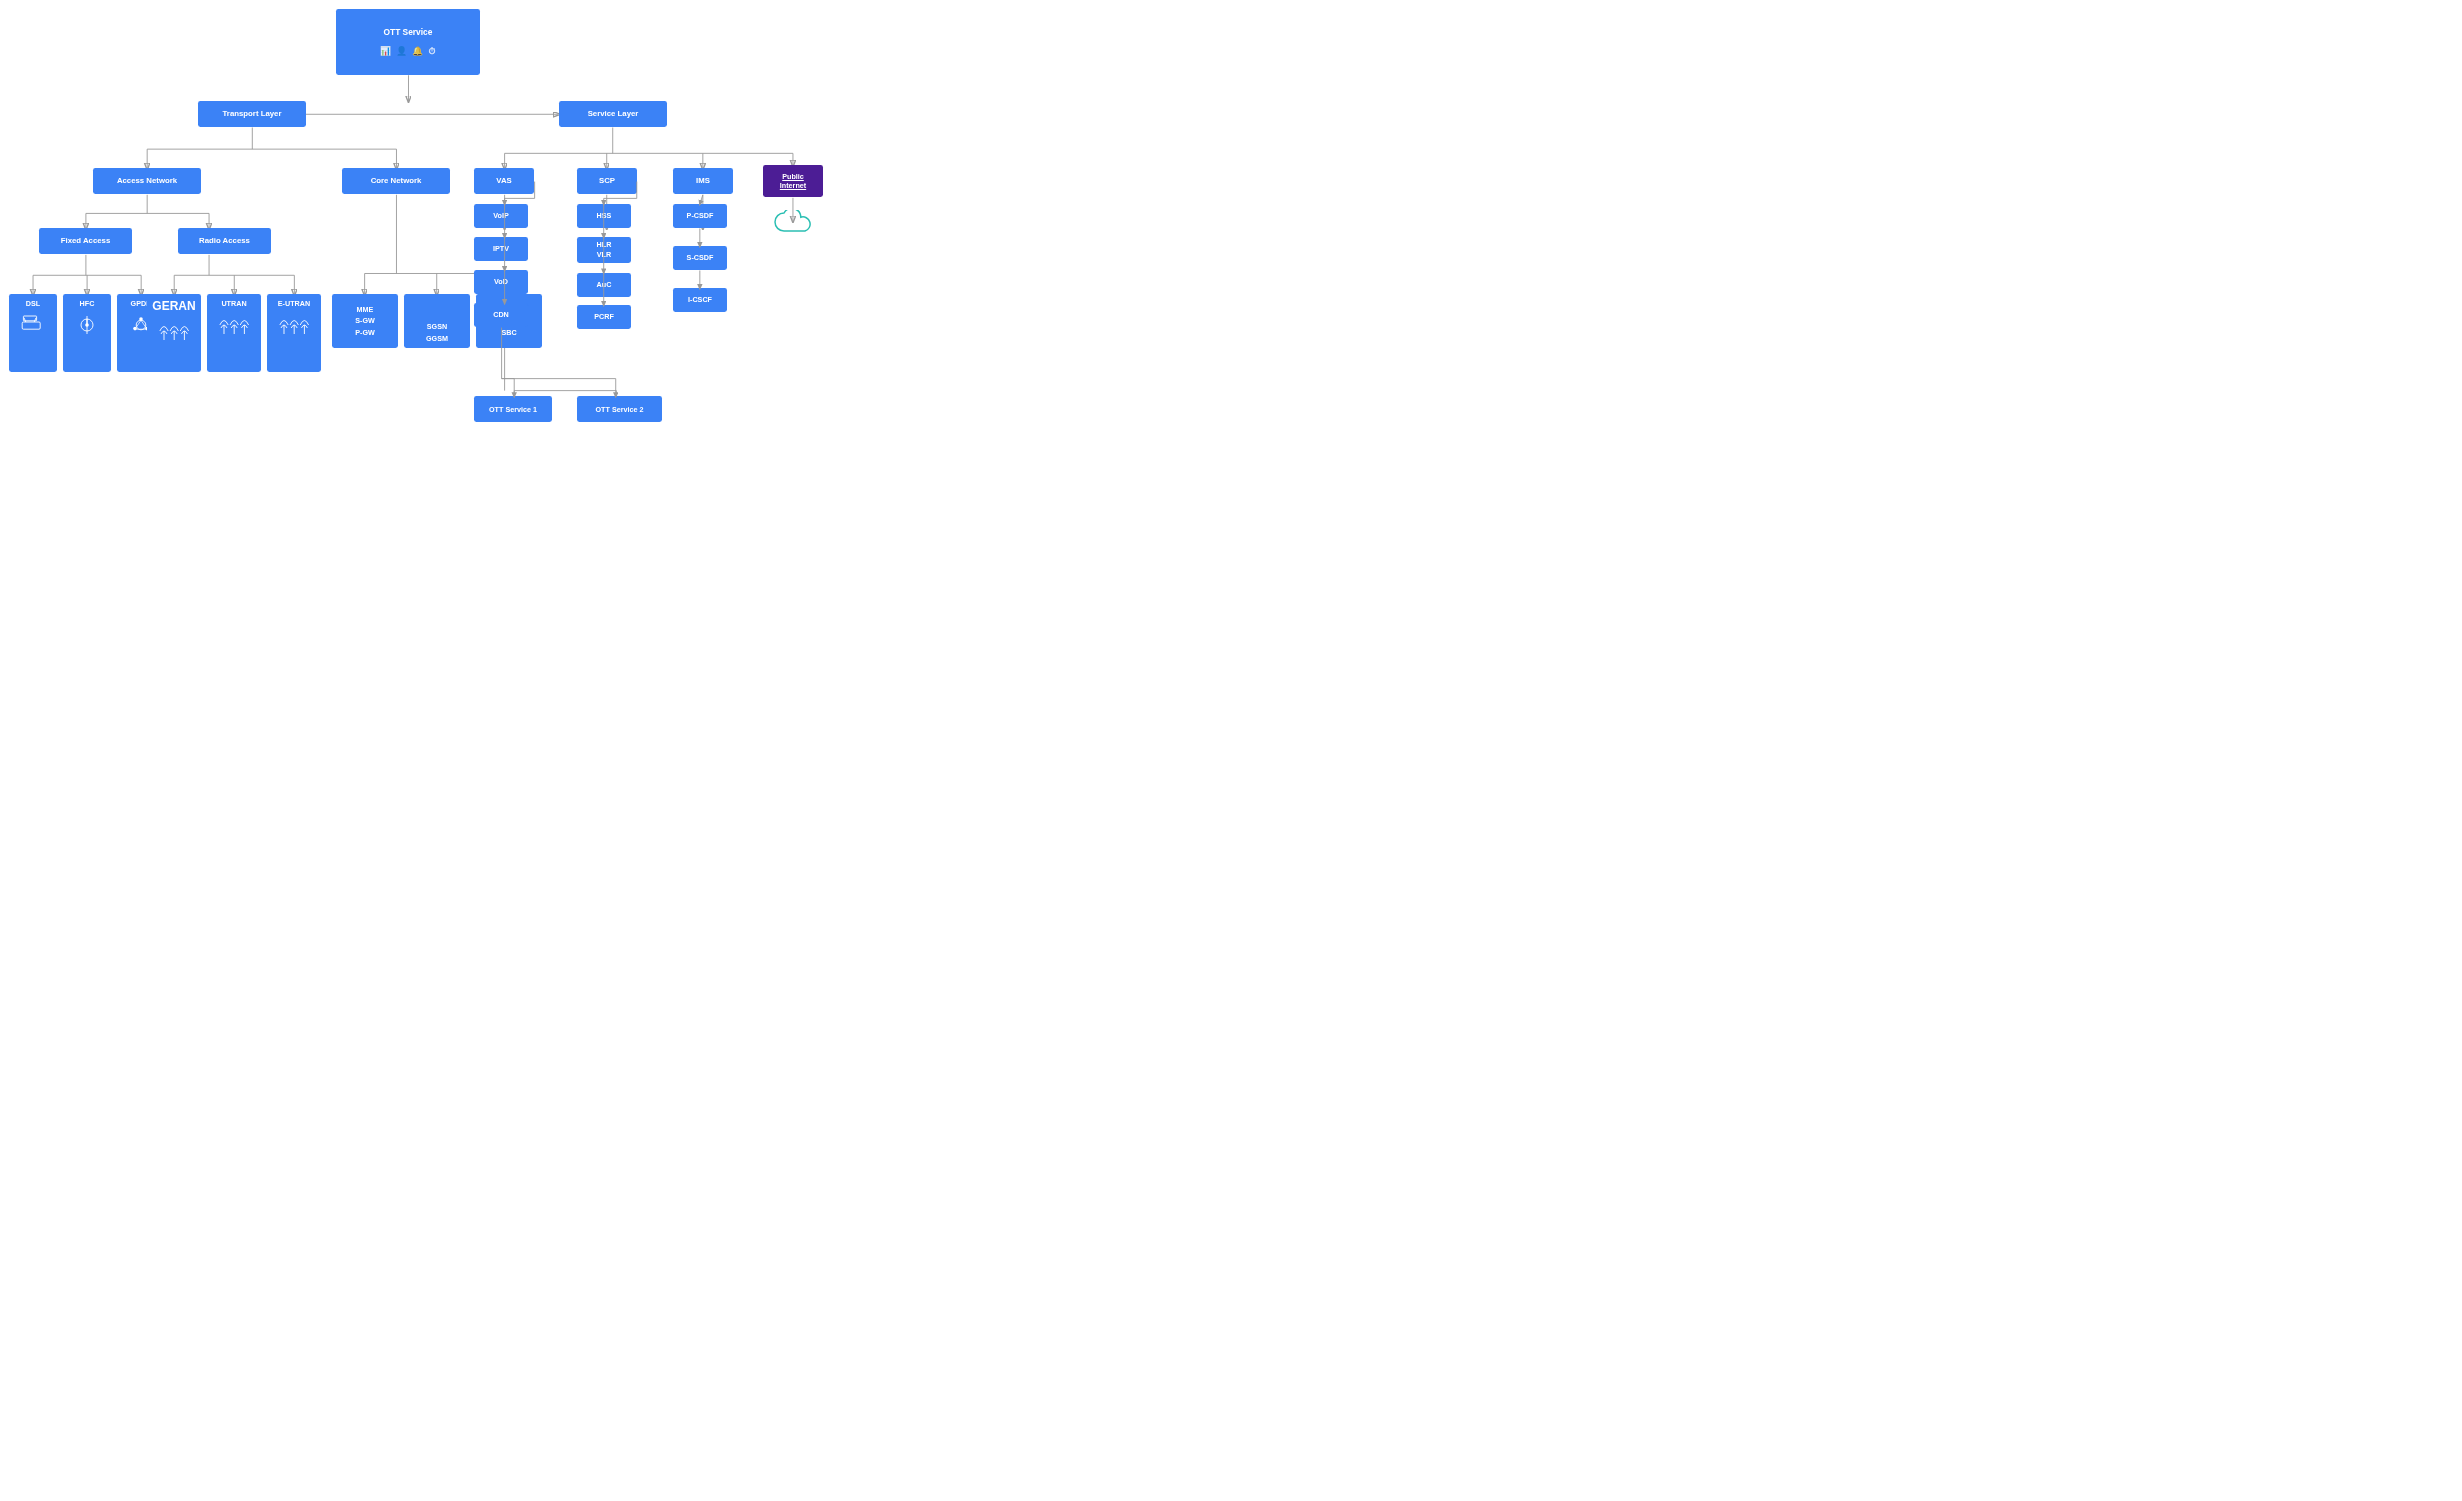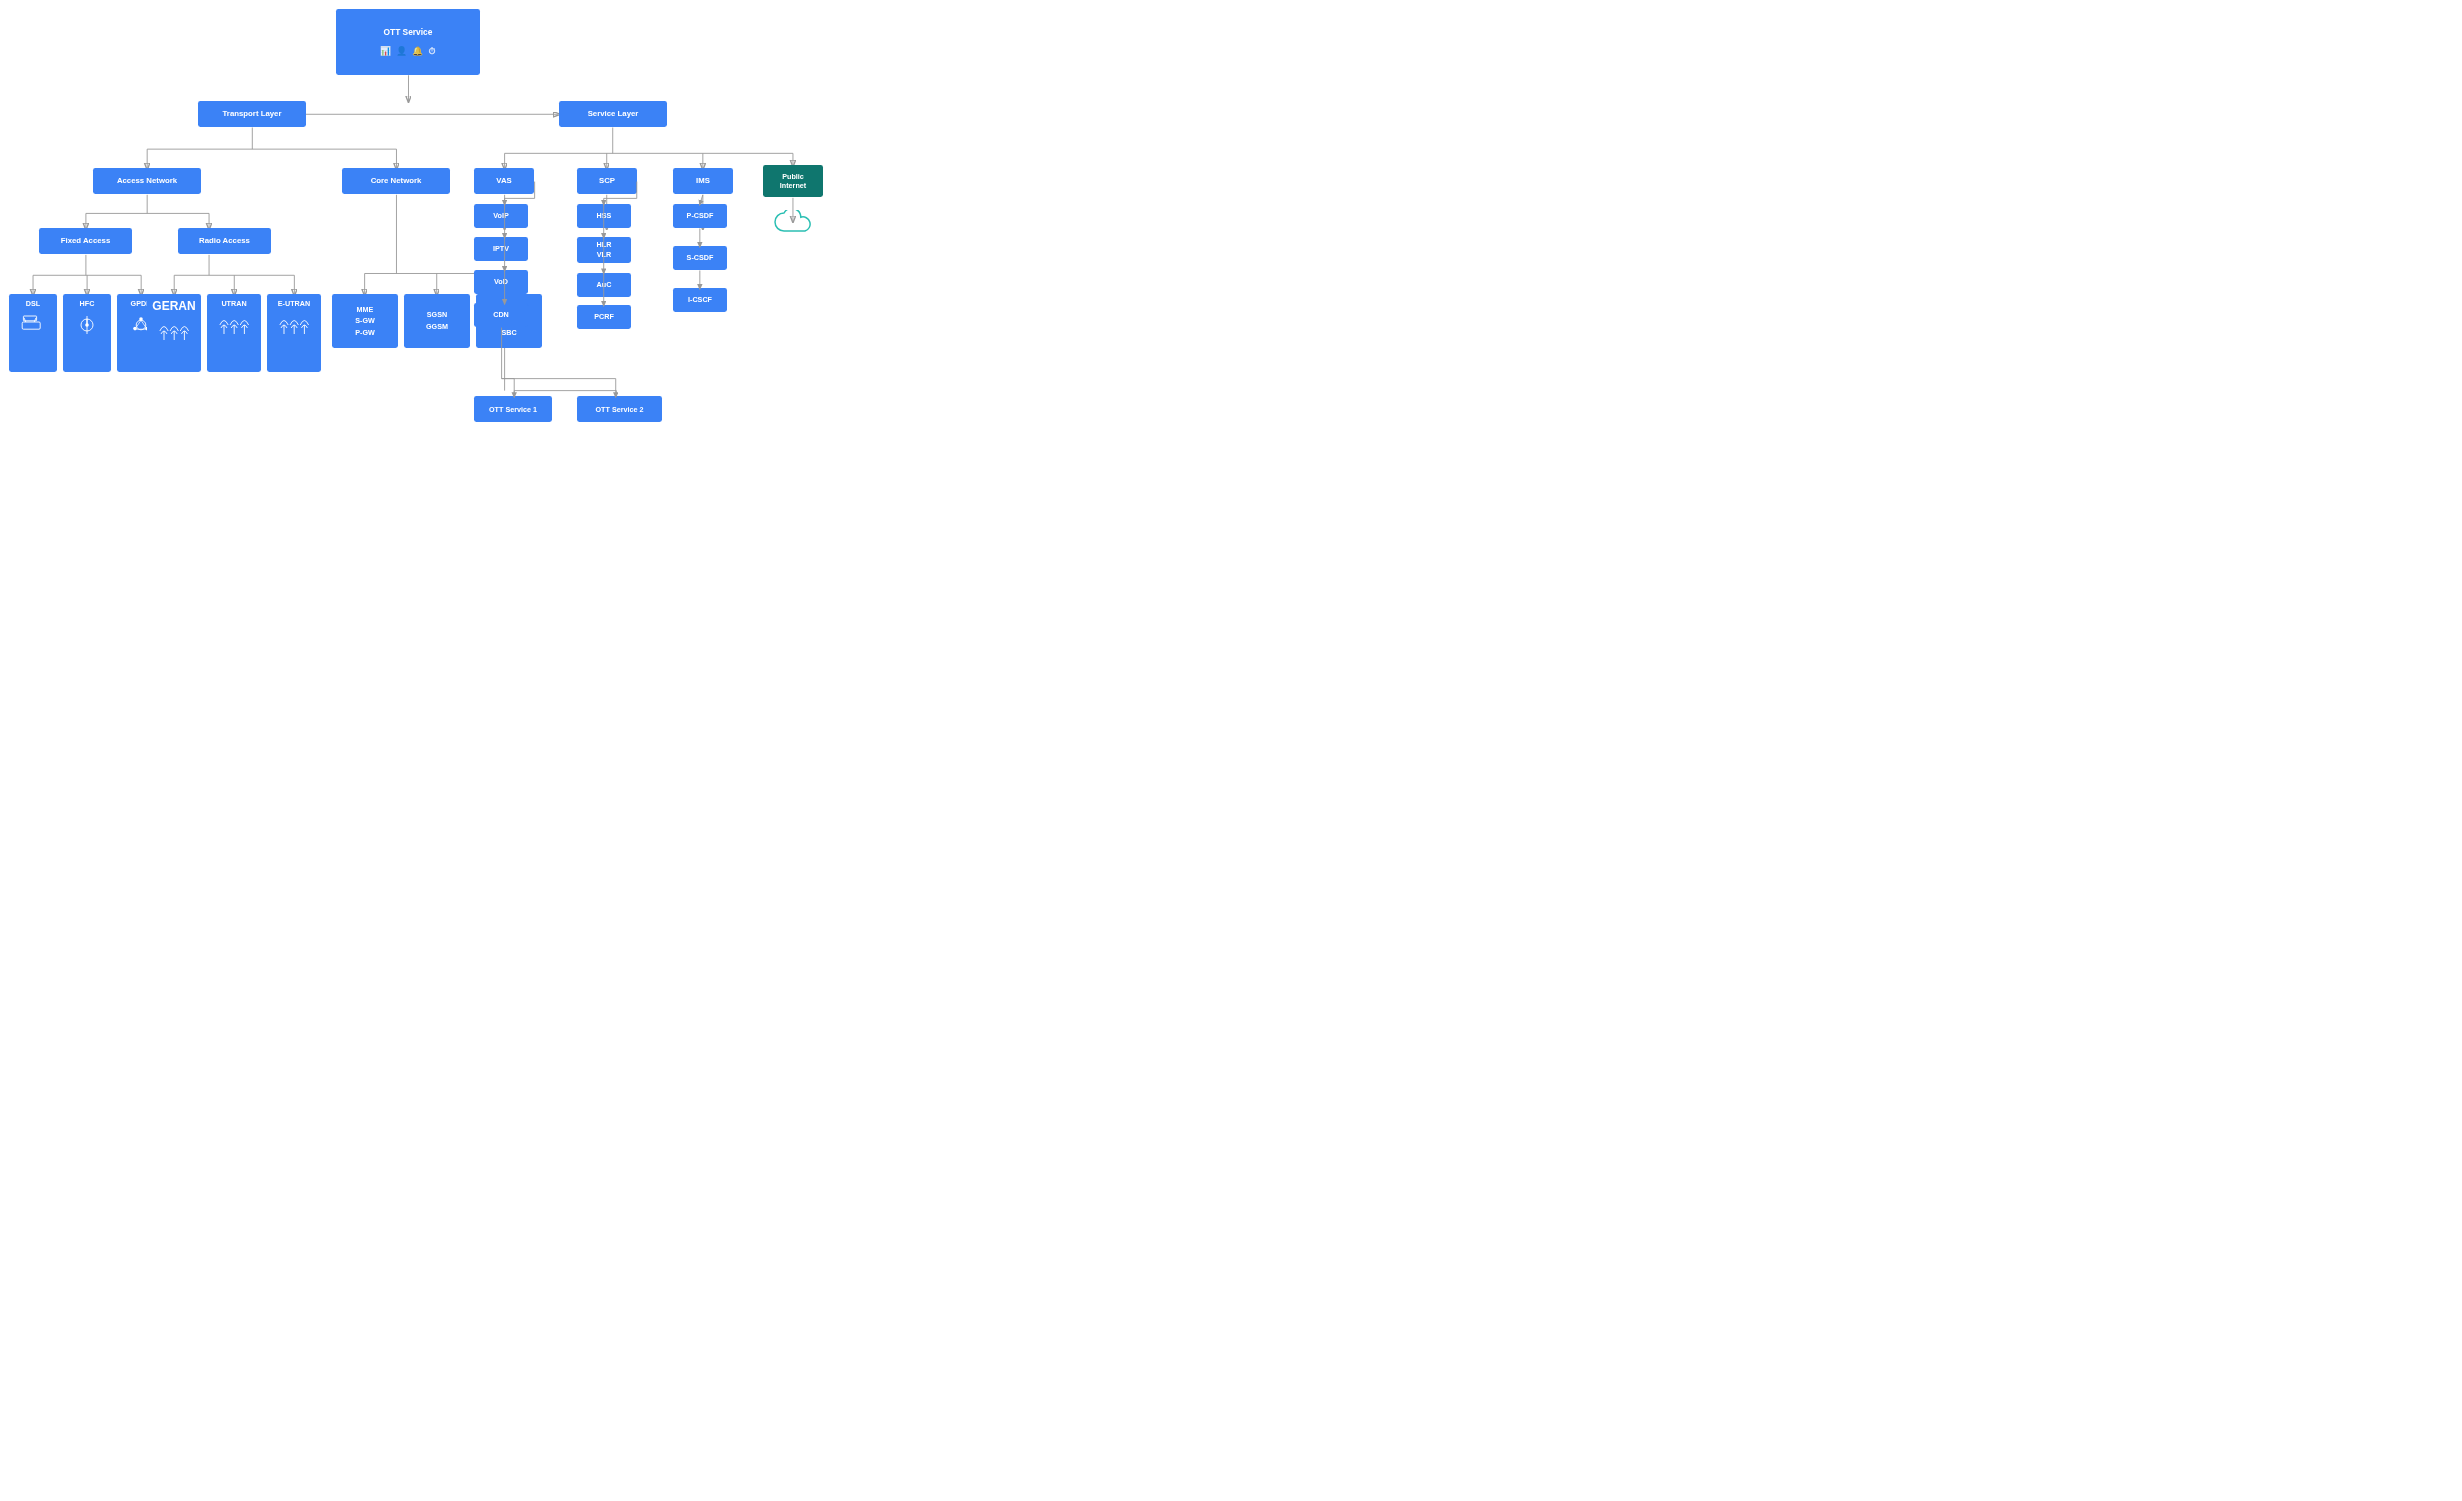--- a/index.html
+++ b/index.html
@@ -27,21 +27,22 @@
       align-items: center;
       justify-content: center;
       text-align: center;
       font-size: 7.8px;
       font-weight: 600;
       padding: 3.6px 6px;
       line-height: 1.3;
     }
 
     .node.teal {
-      background: #0f766e;
+      background: #4c1d95;
+      text-decoration: underline;
     }
 
     svg.lines {
       position: absolute;
       top: 0; left: 0;
       width: 841px;
       height: 571px;
       pointer-events: none;
     }
 
@@ -276,21 +277,21 @@
       <path d="M37,20 Q44,5 51,20" stroke="white" stroke-width="1.5" fill="none"></path>
     </svg>
   </div>
 
   <div class="node" style="left:332px; top:294px; width:66px; height:54px; white-space:pre-line;">
     <span style="font-size:7.2px; line-height:1.6;">MME
 S-GW
 P-GW</span>
   </div>
 
-  <div class="node" style="left:404px; top:294px; width:66px; height:54px; white-space:pre-line;">
+  <div class="node" style="left:404px; top:294px; width:66px; height:54px; white-space:pre-line;justify-content:flex-end;">
     <span style="font-size:7.2px; line-height:1.6;">SGSN
 GGSM</span>
   </div>
 
   <div class="node" style="left:476px; top:294px; width:66px; height:54px; white-space:pre-line;">
     <span style="font-size:7.2px; line-height:1.6;">BNG
 BRAS
 SBC</span>
   </div>
 

